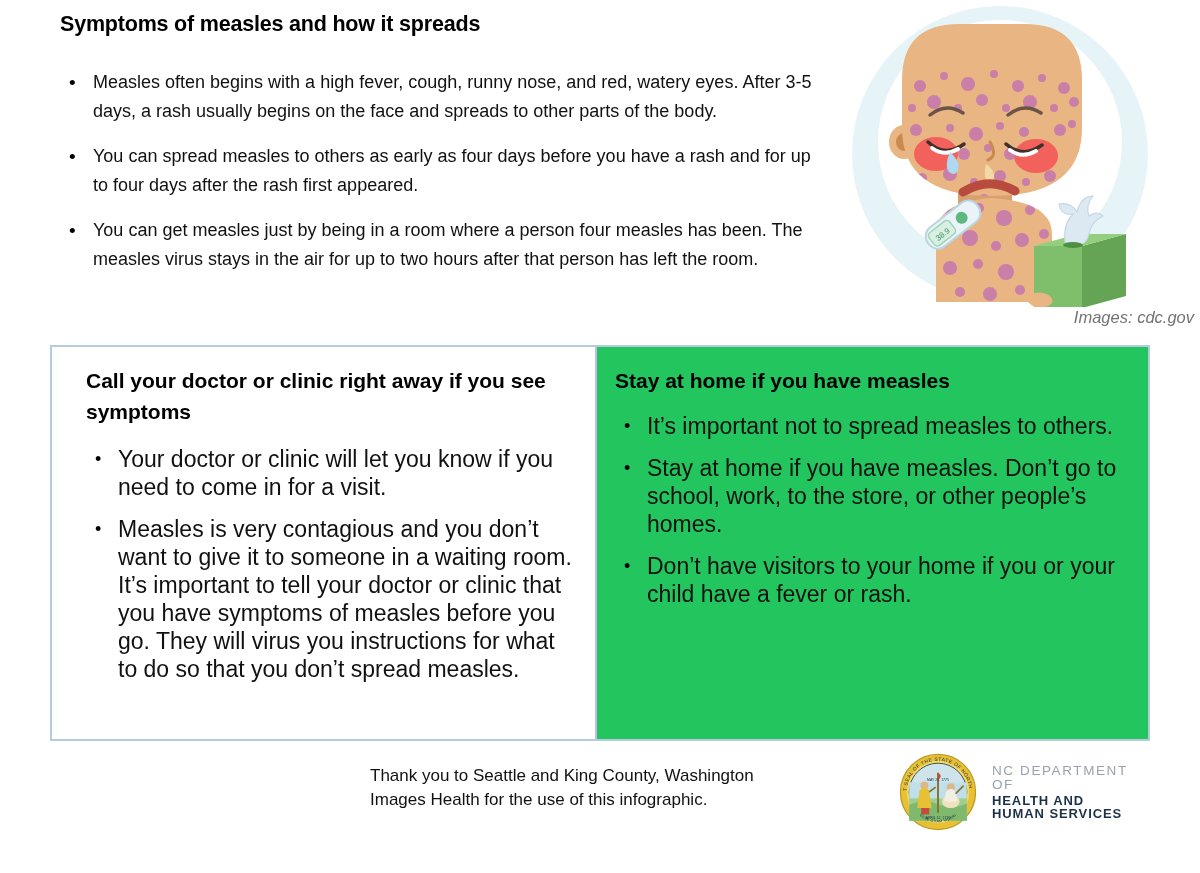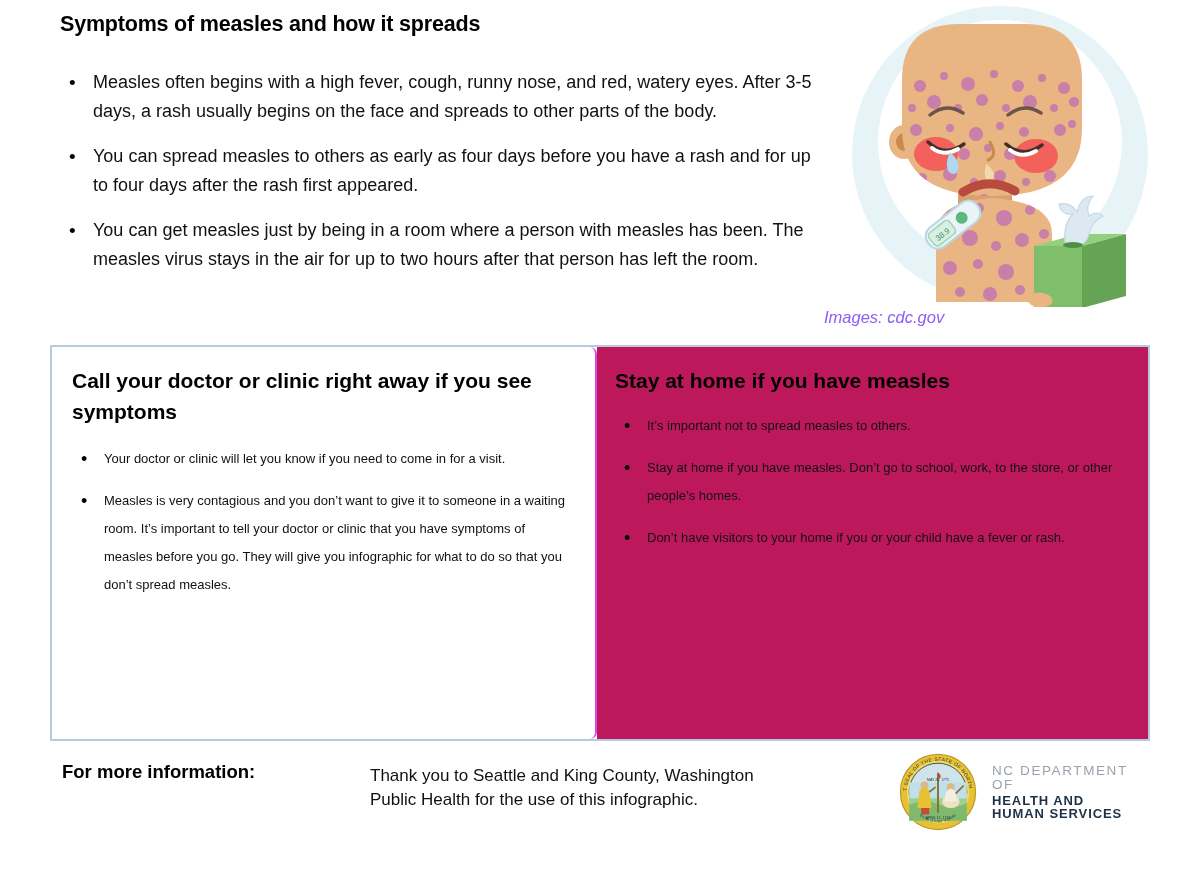--- a/index.html
+++ b/index.html
@@ -56,63 +56,62 @@
   
   .illus-wrap {
     position: absolute;
     left: 824px; top: 2px;
     width: 370px; height: 305px;
   }
   .illus-caption {
     position: absolute;
     left: 824px; top: 308px;
     width: 370px;
-    text-align: left;
+    text-align: right;
     font-size: 16.5px;
     font-style: italic;
-    color: #8b5cf6;
+    color: #737373;
   }
 
   
   .panel-box {
     position: absolute;
     left: 50px; top: 345px;
     width: 1100px; height: 396px;
     display: flex;
     border: 2px solid #b4cddd;
     background: #ffffff;
   }
   .panel-left {
     width: 545px;
     flex: 0 0 545px;
     background: #ffffff;
-    border-right: 2px solid #d946ef;
-    padding: 18px 22px 10px 20px;
-    border-radius: 7px;
+    border-right: 2px solid #c4b5fd;
+    padding: 18px 22px 10px 34px;
   }
   .panel-right {
     flex: 1 1 auto;
-    background: #be185d;
+    background: #22c55e;
     padding: 18px 22px 10px 18px;
   }
   .panel-heading {
     font-size: 21px;
     font-weight: bold;
     line-height: 31px;
     color: #000;
     margin-bottom: 6px;
   }
   .panel-bullets { margin-top: 18px; }
   .panel-bullets .bullet-row { margin-bottom: 14px; }
   .panel-bullets .bullet-dot {
     width: 32px; flex: 0 0 32px;
     font-size: 18px; line-height: 28px; padding-left: 9px;
   }
   .panel-bullets .bullet-text {
-    font-size: 13px;
+    font-size: 23px;
     line-height: 28px;
   }
   .panel-right .panel-bullets { margin-top: 16px; }
 
   
   .footer-left {
     position: absolute;
     left: 62px; top: 758px;
     font-size: 18.5px;
     font-weight: bold;
@@ -165,21 +164,21 @@
     <div class="bullet-row">
       <span class="bullet-dot">•</span>
       <span class="bullet-text">Measles often begins with a high fever, cough, runny nose, and red, watery eyes. After 3-5 days, a rash usually begins on the face and spreads to other parts of the body.</span>
     </div>
     <div class="bullet-row">
       <span class="bullet-dot">•</span>
       <span class="bullet-text">You can spread measles to others as early as four days before you have a rash and for up to four days after the rash first appeared.</span>
     </div>
     <div class="bullet-row">
       <span class="bullet-dot">•</span>
-      <span class="bullet-text">You can get measles just by being in a room where a person with measles has been. The measles virus stays in the air for up to two hours after that person has left the room.</span>
+      <span class="bullet-text">You can get measles just by being in a room where a person four measles has been. The measles virus stays in the air for up to two hours after that person has left the room.</span>
     </div>
   </div>
 
   <div class="illus-wrap">
     <svg viewBox="0 0 370 305" width="370" height="305">
       <defs>
         <clipPath id="faceClip">
           <path d="M78 78 q0 -56 57 -56 h66 q57 0 57 56 v48 q0 68 -90 68 q-90 0 -90 -68 z"></path>
         </clipPath>
         <clipPath id="bodyClip">
@@ -315,21 +314,21 @@
 
     <div class="panel-left">
       <div class="panel-heading">Call your doctor or clinic right away if you see symptoms</div>
       <div class="panel-bullets">
         <div class="bullet-row">
           <span class="bullet-dot">•</span>
           <span class="bullet-text">Your doctor or clinic will let you know if you need to come in for a visit.</span>
         </div>
         <div class="bullet-row">
           <span class="bullet-dot">•</span>
-          <span class="bullet-text">Measles is very contagious and you don’t want to give it to someone in a waiting room. It’s important to tell your doctor or clinic that you have symptoms of measles before you go. They will give you infographic for what to do so that you don’t spread measles.</span>
+          <span class="bullet-text">Measles is very contagious and you don’t want to give it to someone in a waiting room. It’s important to tell your doctor or clinic that you have symptoms of measles before you go. They will virus you instructions for what to do so that you don’t spread measles.</span>
         </div>
       </div>
     </div>
 
     <div class="panel-right">
       <div class="panel-heading">Stay at home if you have measles</div>
       <div class="panel-bullets">
         <div class="bullet-row">
           <span class="bullet-dot">•</span>
           <span class="bullet-text">It’s important not to spread measles to others.</span>
@@ -341,26 +340,25 @@
         <div class="bullet-row">
           <span class="bullet-dot">•</span>
           <span class="bullet-text">Don’t have visitors to your home if you or your child have a fever or rash.</span>
         </div>
       </div>
     </div>
 
   </div>
 
   <div class="footer-left">
-    <div>For more information:</div>
   </div>
 
   <div class="footer-center">
     <div>Thank you to Seattle and King County, Washington</div>
-    <div>Public Health for the use of this infographic.</div>
+    <div>Images Health for the use of this infographic.</div>
   </div>
 
   <div class="footer-logo">
     <svg class="seal" viewBox="0 0 100 100">
       <circle cx="50" cy="50" r="47" fill="#e8c033" stroke="#b89a22" stroke-width="1.5"></circle>
       <circle cx="50" cy="50" r="39" fill="#f2d96a"></circle>
       <circle cx="50" cy="50" r="36" fill="#cfe3ea" stroke="#1d3247" stroke-width="1"></circle>
 
       <path d="M14 58 q18 -12 36 -4 q18 8 36 -2 v34 h-72 z" fill="#9fcf8e"></path>
       <path d="M14 66 q20 -8 38 0 q16 7 34 -2 v22 h-72 z" fill="#7fb96e"></path>

